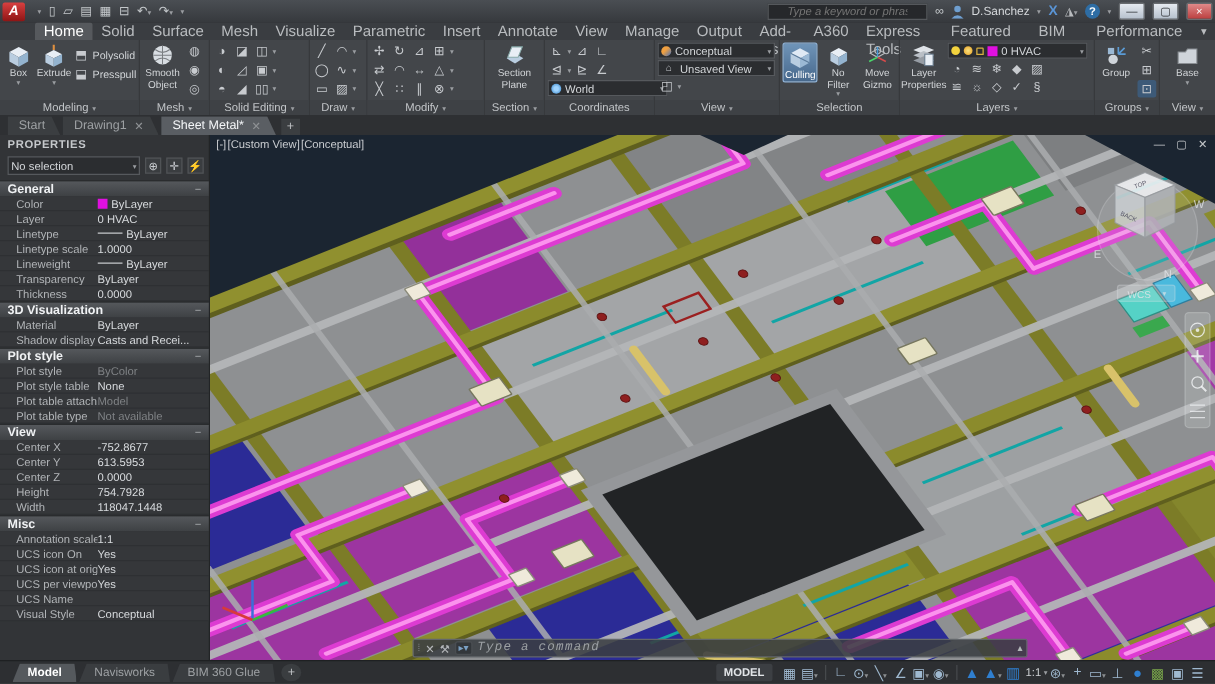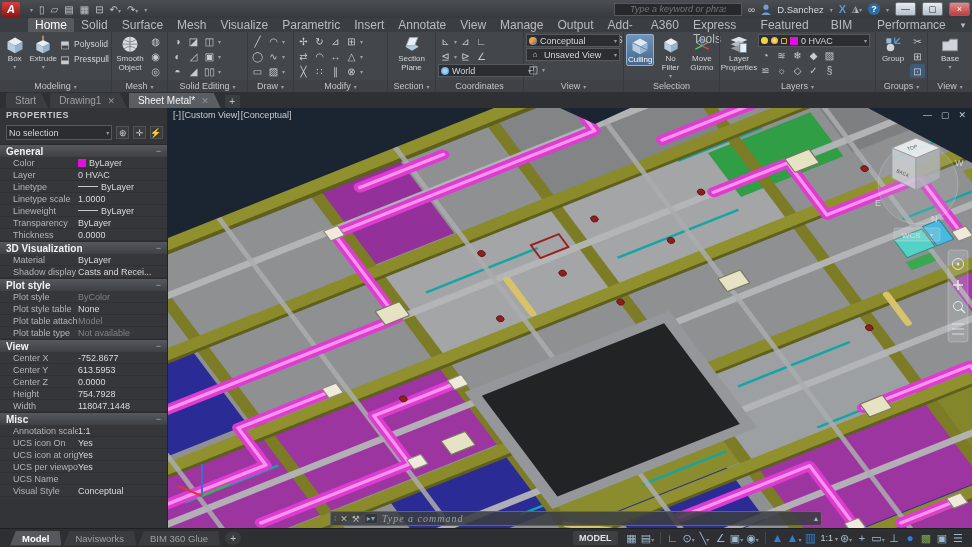--- a/index.html
+++ b/index.html
@@ -69,21 +69,21 @@
 .lineglyph{width:20px;height:1px;background:#c6c9cc;display:inline-block;flex:none}
 
 .vp{position:relative;width:804px;height:420px;background:#1b2531;overflow:hidden}
 .vp-label{position:absolute;left:5px;top:2px;font-size:9px;color:#c9ccd0;z-index:5}
 .vp-label span{margin-right:1px}
 .vp-winbtns{position:absolute;right:6px;top:2px;font-size:9px;color:#c3c6c9;z-index:5;display:flex;gap:9px}
 .cmdbar{position:absolute;left:162px;top:403px;width:492px;height:15px;background:rgba(58,62,66,.88);border:1px solid #63676b;border-radius:2px;display:flex;align-items:center;font-size:10px;color:#9da1a5;z-index:6;padding:0 3px;gap:4px}
 .cmdbar .grip{color:#7d8084;font-size:8px}
 .cmd-ico{color:#b4b7ba;font-size:9px}
 .cmd-chev{color:#7aa0c4;font-size:8px;background:#33373b;border:1px solid #4a4e52;padding:0 2px;border-radius:2px}
-.cmd-text{font-family:Liberation Serif, serif;font-style:italic;font-size:10px;color:#9ca0a4;letter-spacing:1px}
+.cmd-text{font-family:Liberation Mono, monospace;font-style:italic;font-size:10px;color:#9ca0a4;letter-spacing:1px}
 .cmd-up{margin-left:auto;color:#b4b7ba;font-size:8px}
 
 .sbar{height:19px;background:#2d2f32;display:flex;align-items:center;border-top:1px solid #1e2022;font-size:10px}
 .ltabs{display:flex;align-items:center;height:19px;padding-left:10px;gap:2px}
 .ltab{height:15px;padding:0 12px;display:flex;align-items:center;font-size:9.5px;color:#9da0a3;background:#3a3d40;clip-path:polygon(6px 0,calc(100% - 2px) 0,100% 100%,0 100%)}
 .ltab.on{background:#55595d;color:#fff;font-weight:bold}
 .ltab-add{width:16px;height:14px;border-radius:50%;background:#3a3d40;color:#c2c5c8;display:flex;align-items:center;justify-content:center;font-size:10px;margin-left:3px}
 .sright{margin-left:auto;display:flex;align-items:center;padding-right:6px}
 .model-btn{font-size:9px;font-weight:bold;color:#e2e5e8;background:#3c3f43;padding:2px 6px;border-radius:2px;margin-right:6px}
 .sic{min-width:16px;text-align:center;color:#9fb9d0;font-size:11px;padding:0 1px;cursor:default}

